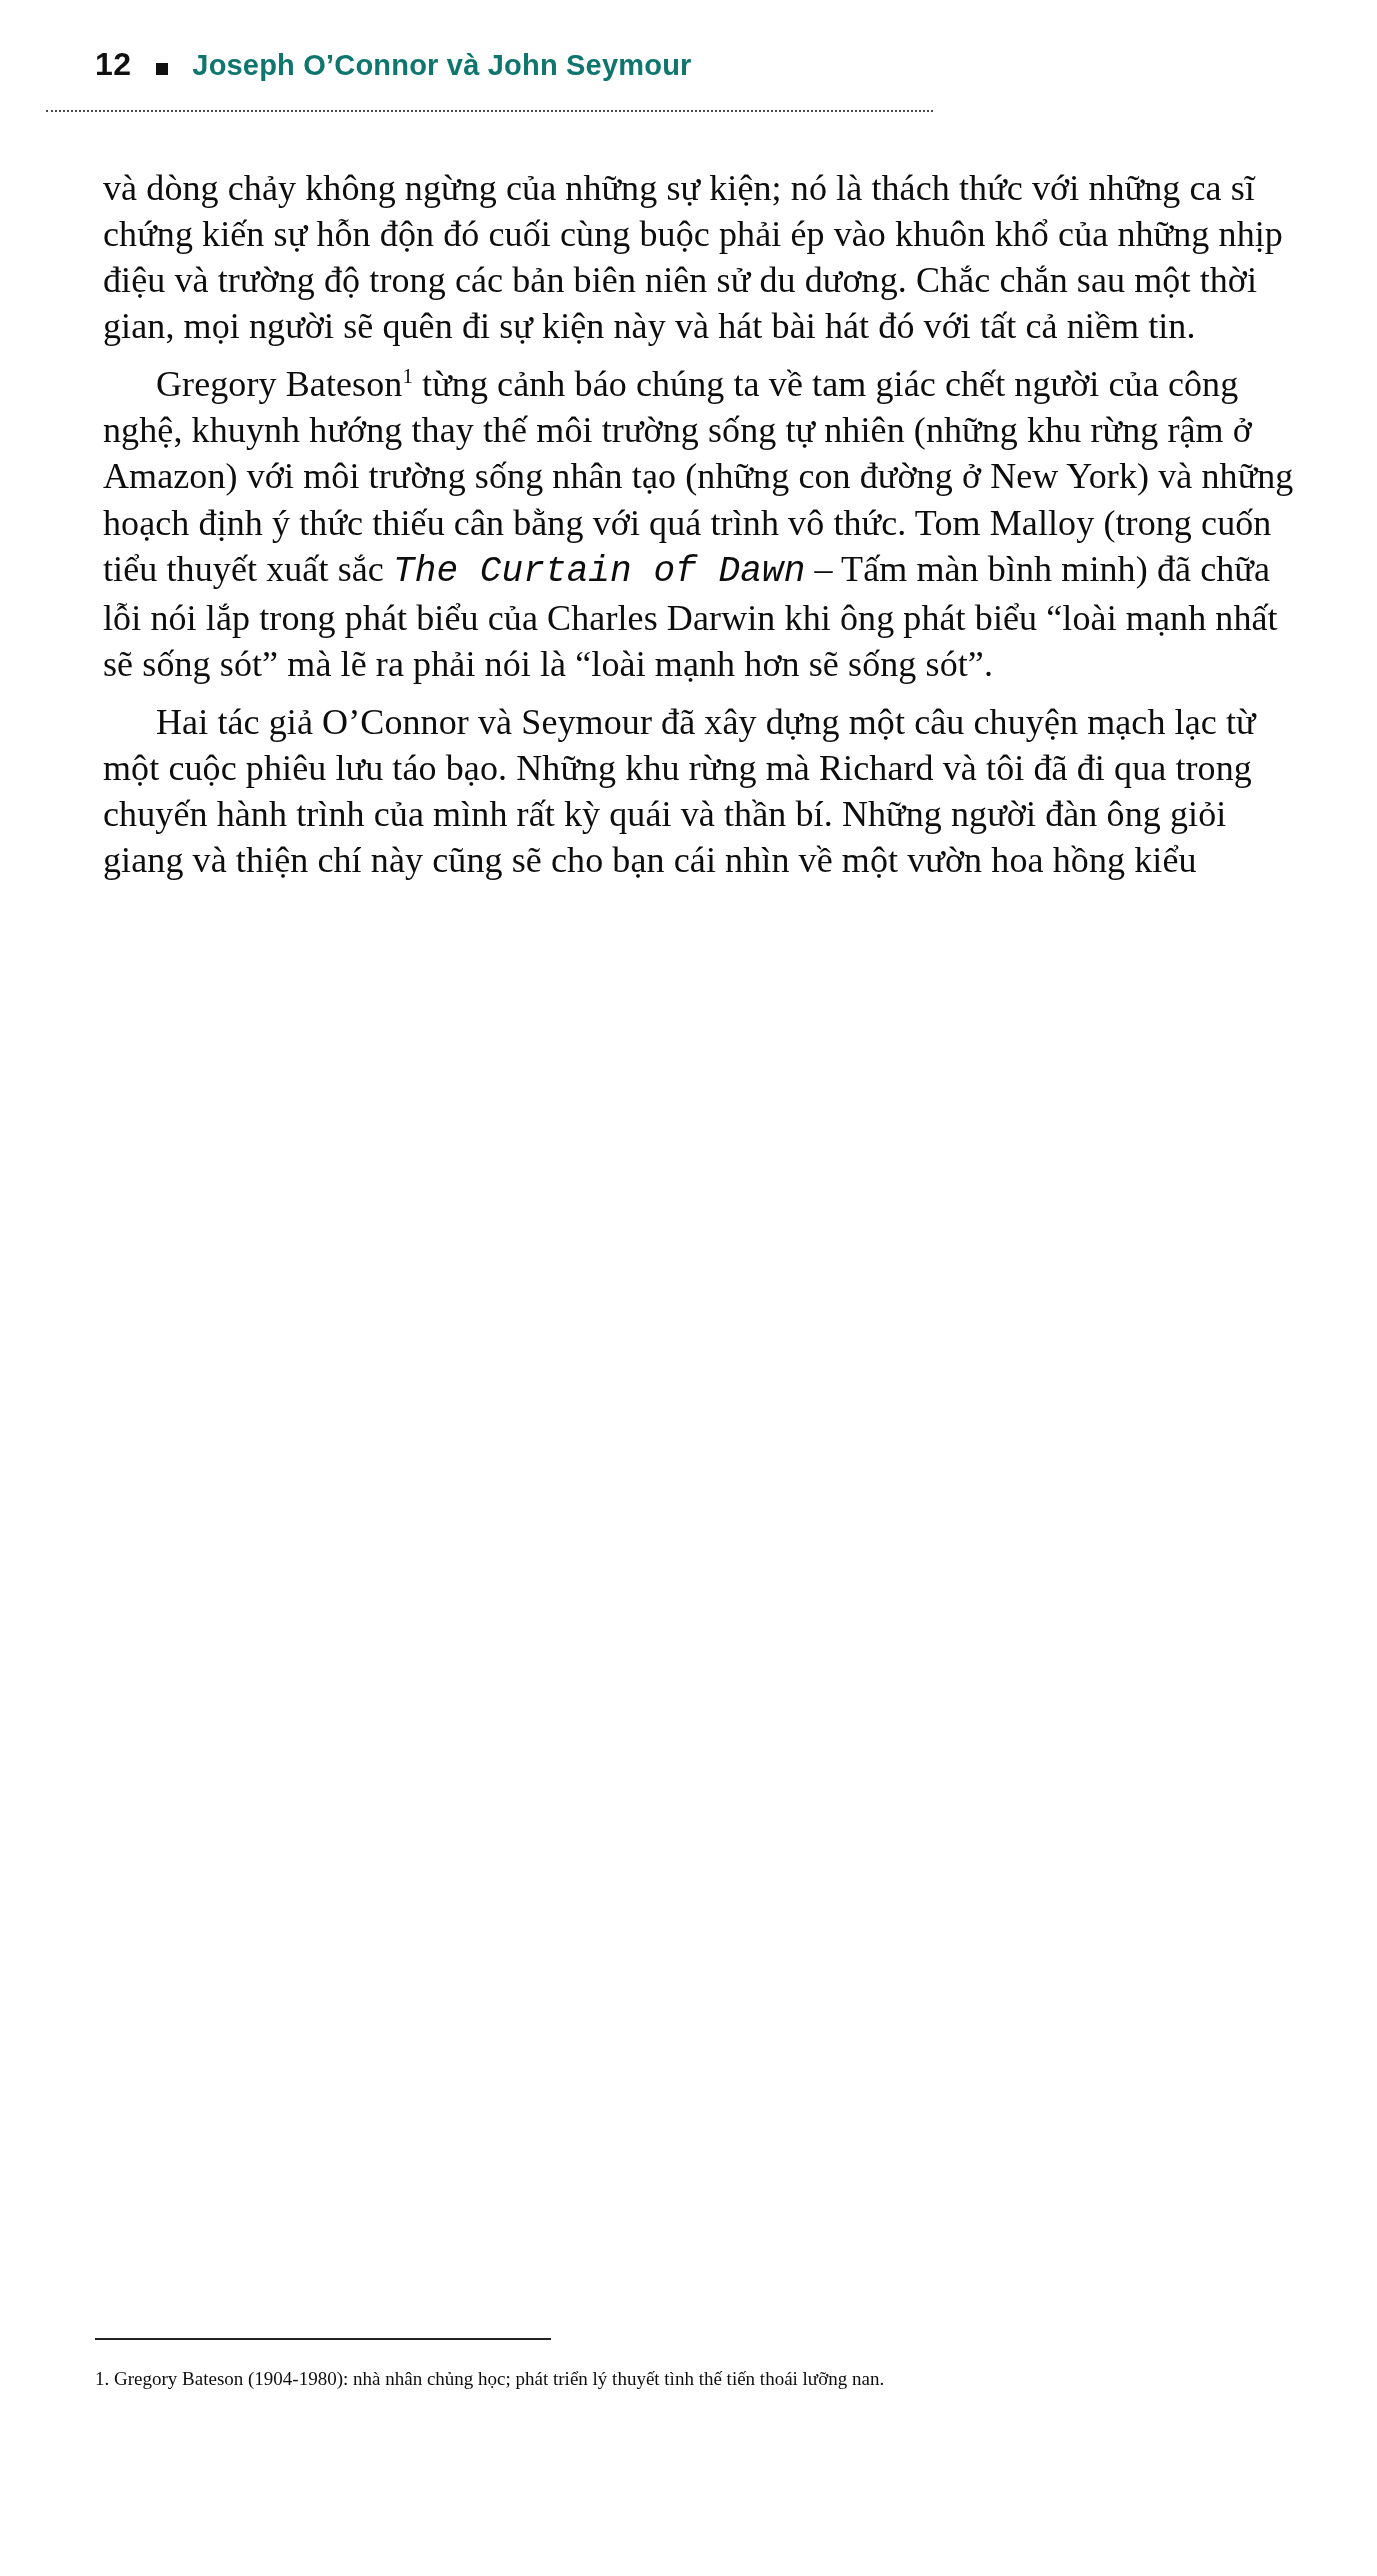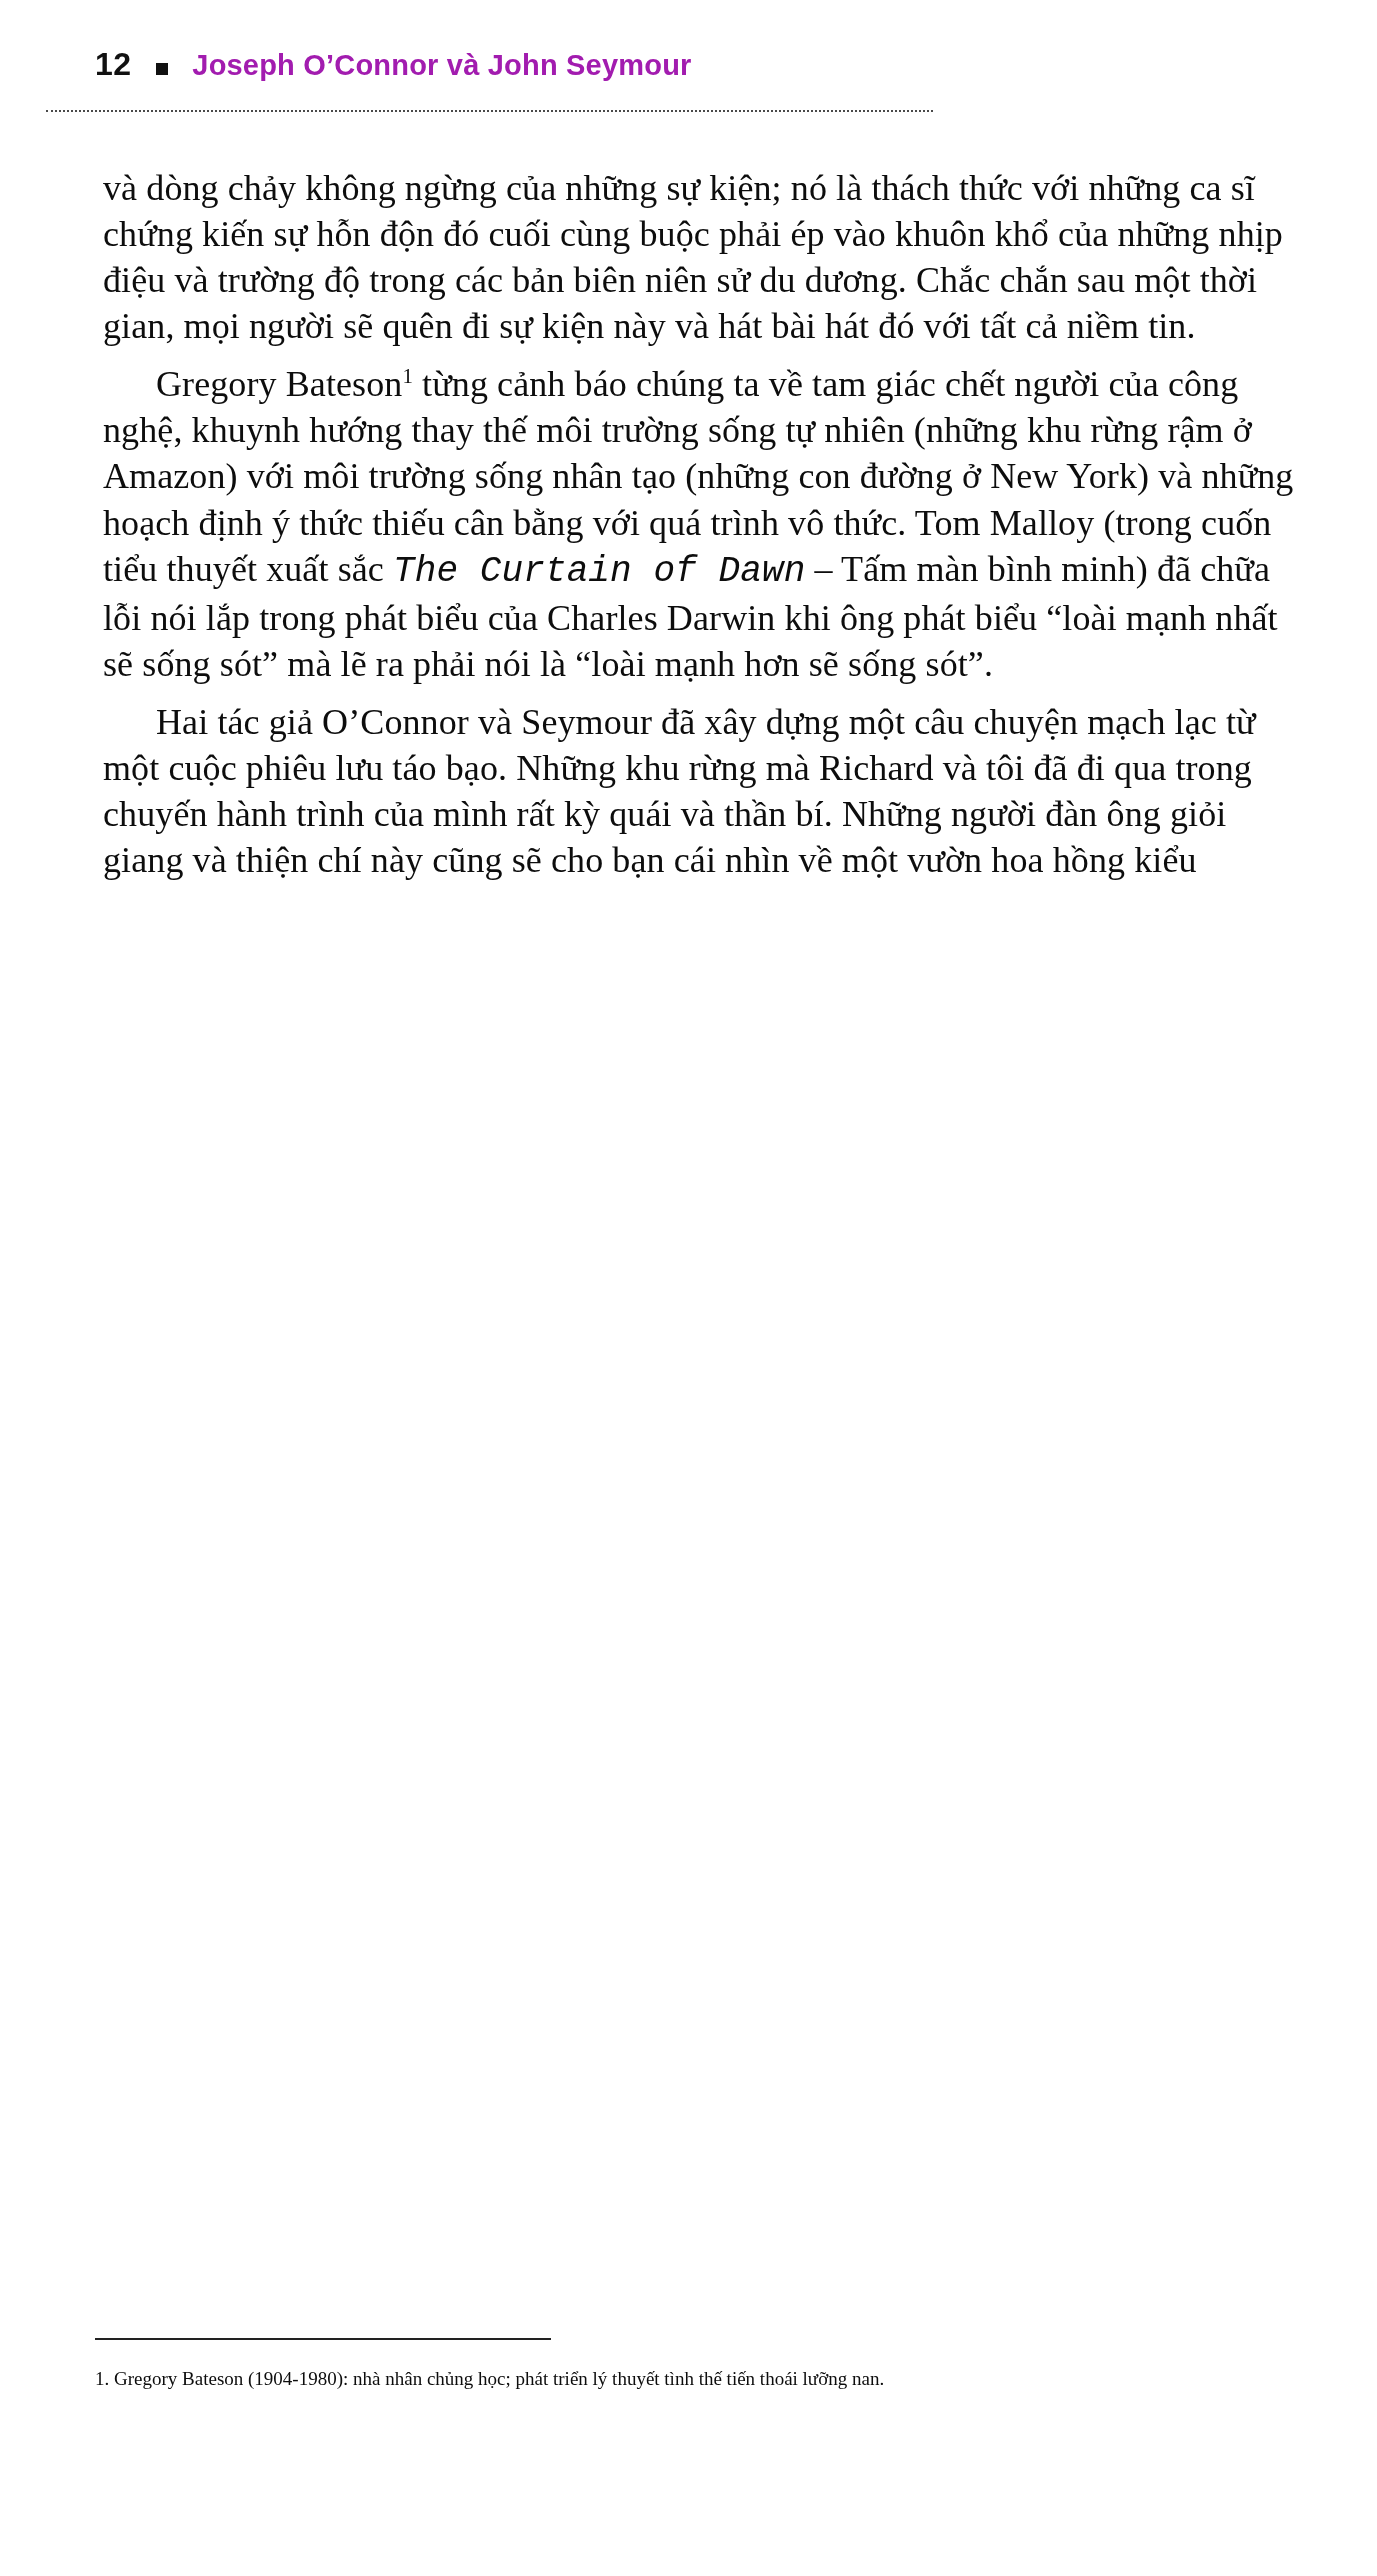--- a/index.html
+++ b/index.html
@@ -47,21 +47,21 @@
     width: 12.3px;
     height: 12.3px;
     background: #111;
     margin: 0 5.3px 3.5px 5.3px;
   }
   .head-title {
     font-family: "Liberation Sans", sans-serif;
     font-weight: bold;
     font-size: 29px;
     letter-spacing: 0.2px;
-    color: #a21caf;
+    color: #0f766e;
     white-space: nowrap;
   }
 
   .header-rule {
     position: absolute;
     left: 46px;
     top: 110px;
     width: 887px;
     border-top: 2.6px dotted #2b2b2b;
     opacity: 0.85;

